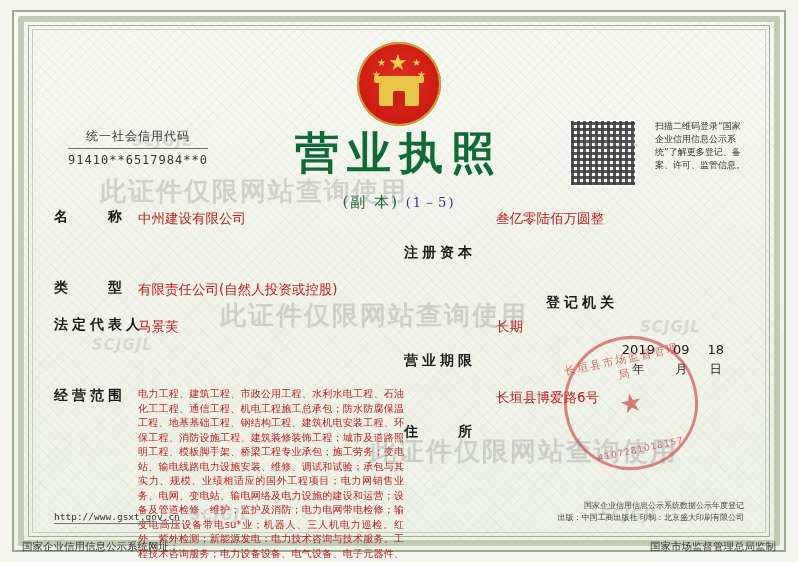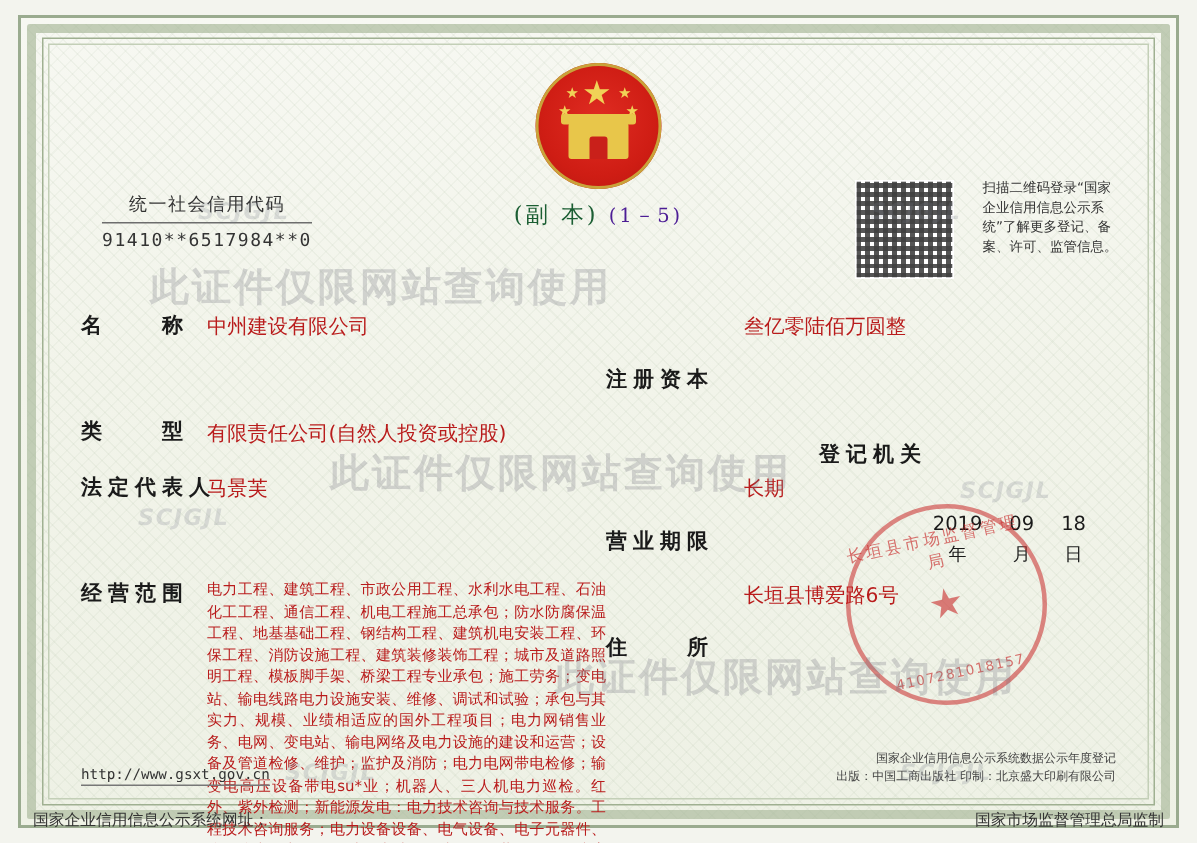--- a/index.html
+++ b/index.html
@@ -420,20 +420,21 @@
       <div class="emblem-circle"></div>
       <span class="star s-big">★</span>
       <span class="star s1">★</span>
       <span class="star s2">★</span>
       <span class="star s3">★</span>
       <span class="star s4">★</span>
       <div class="emblem-gate"></div>
     </div>
 
     <div class="title-block">
+      <div class="main-title">营业执照</div>
       <div class="sub-title">
         <span>(副 本)</span>
         <span class="paren">(1－5)</span>
       </div>
     </div>
 
     <div class="credit-block">
       <div class="credit-label">统一社会信用代码</div>
       <div class="credit-underline"></div>
       <div class="credit-value">91410**6517984**0</div>

